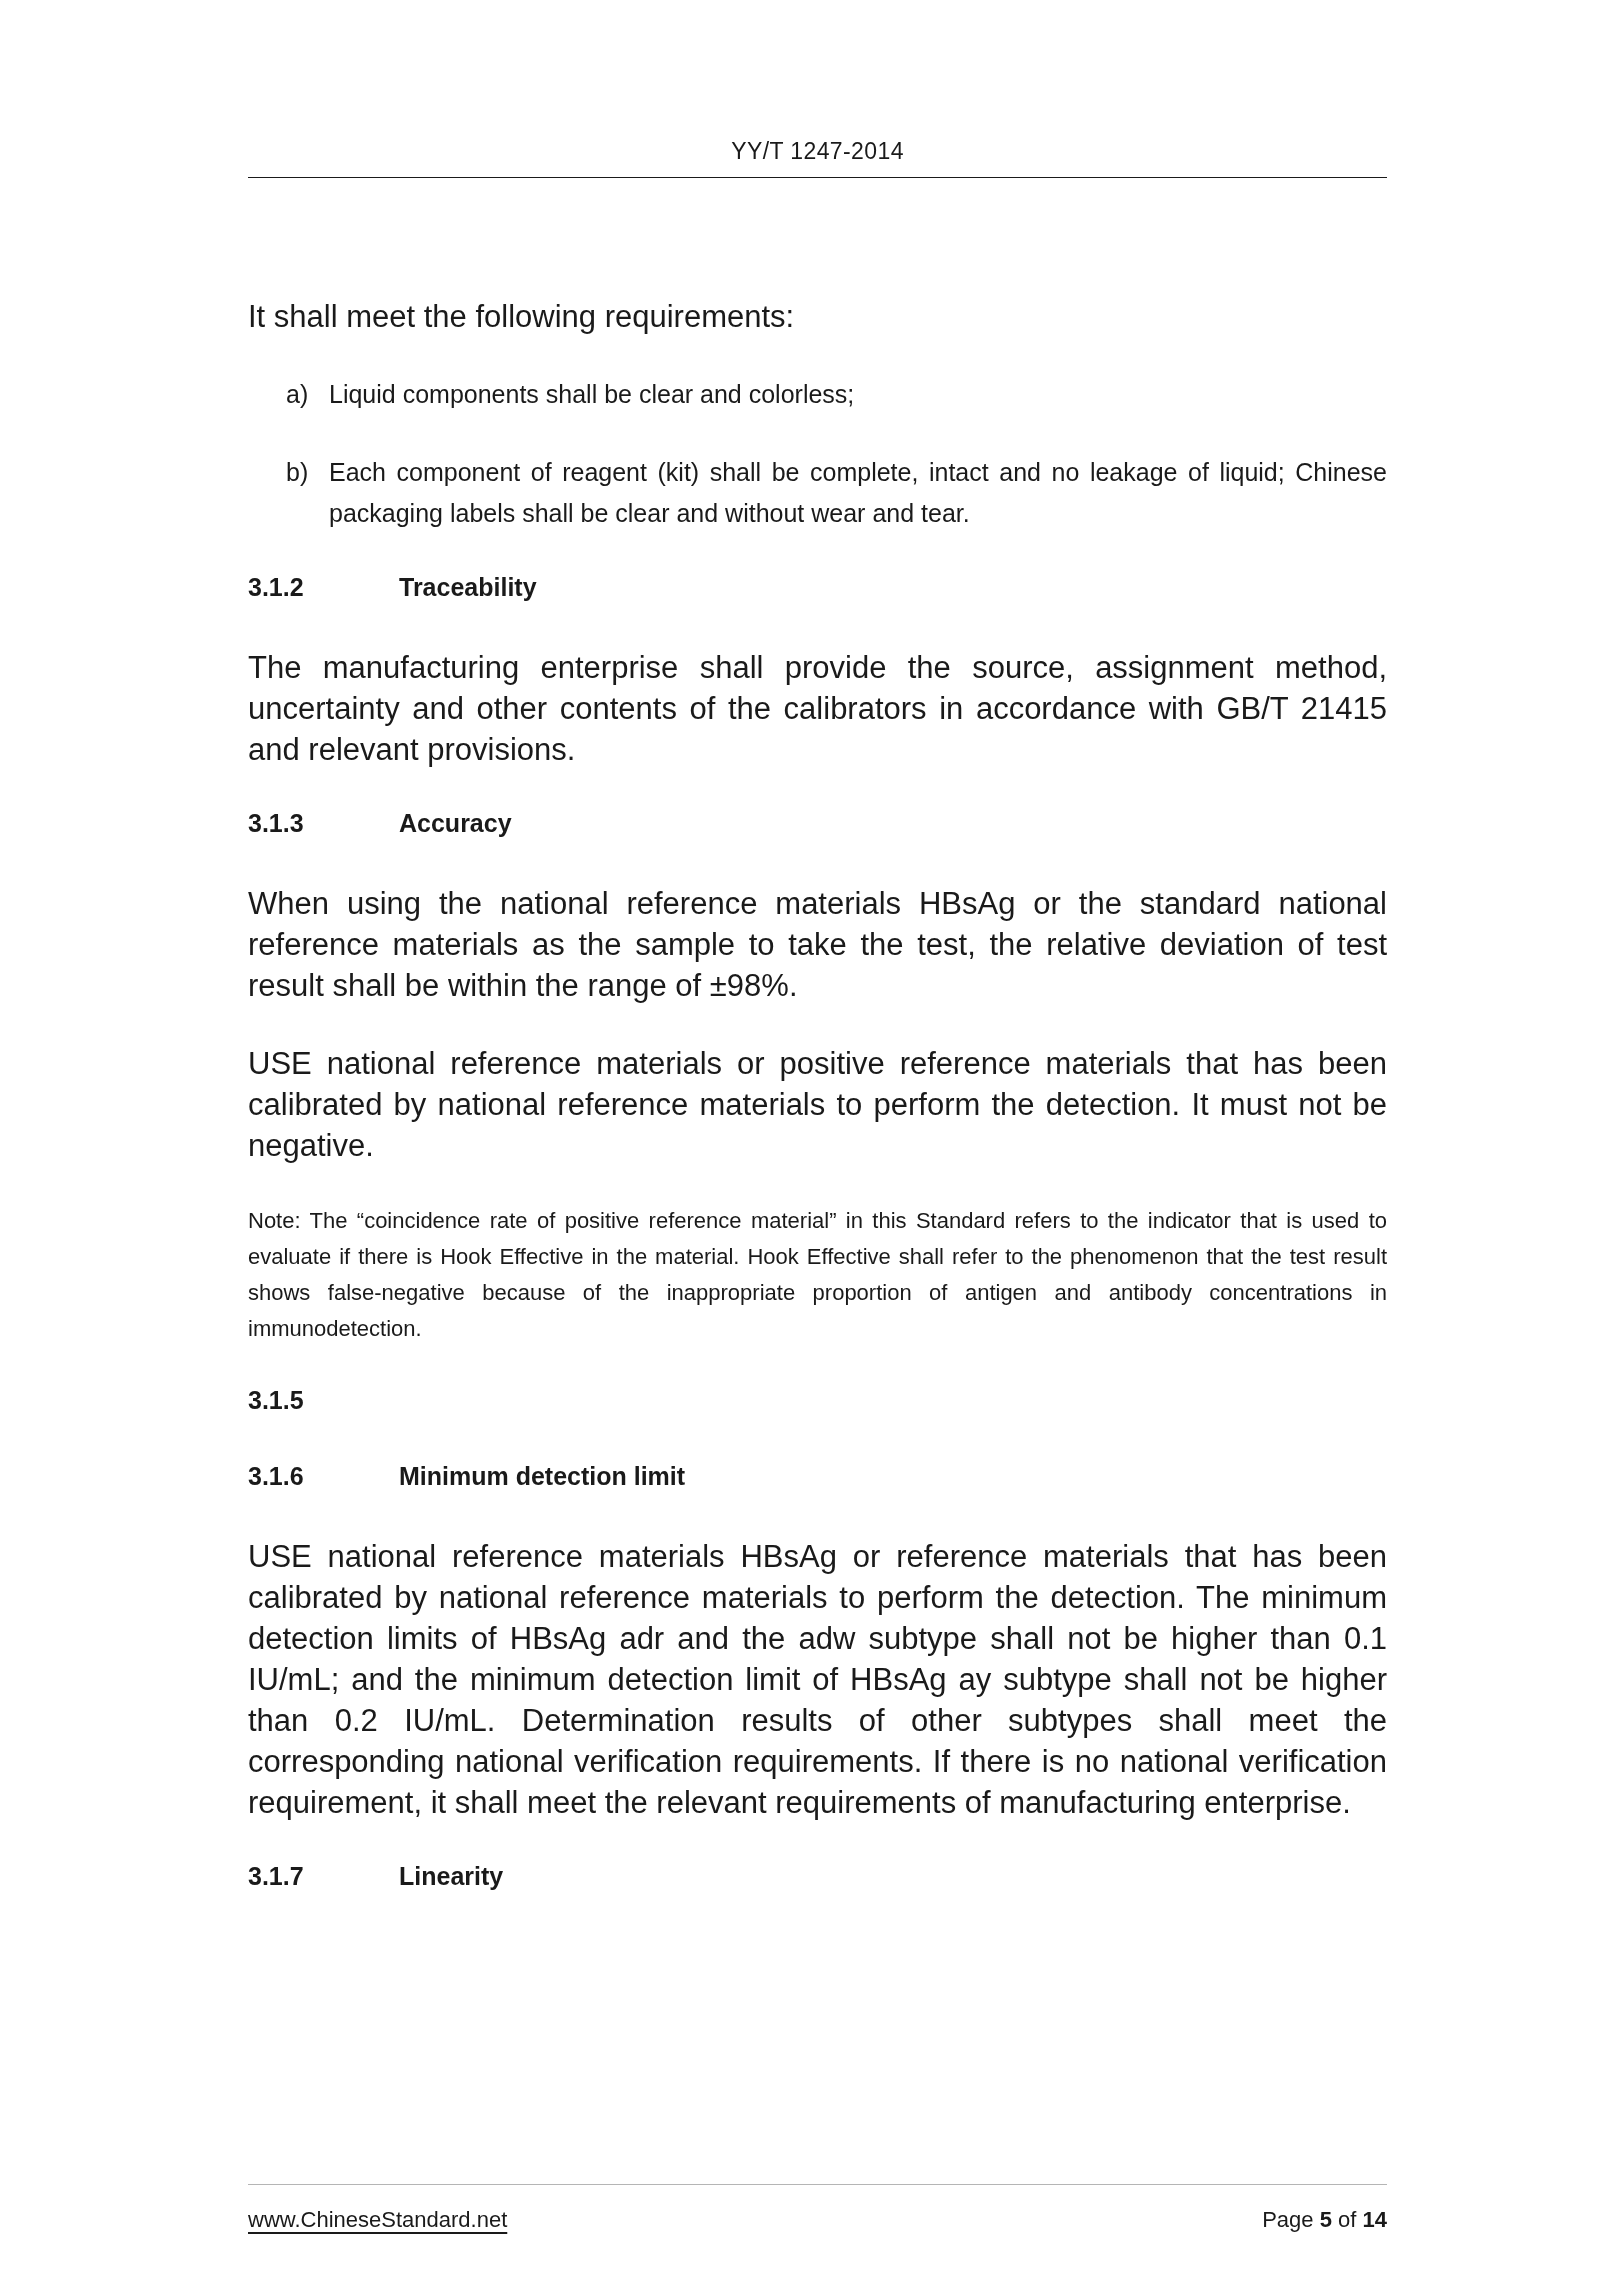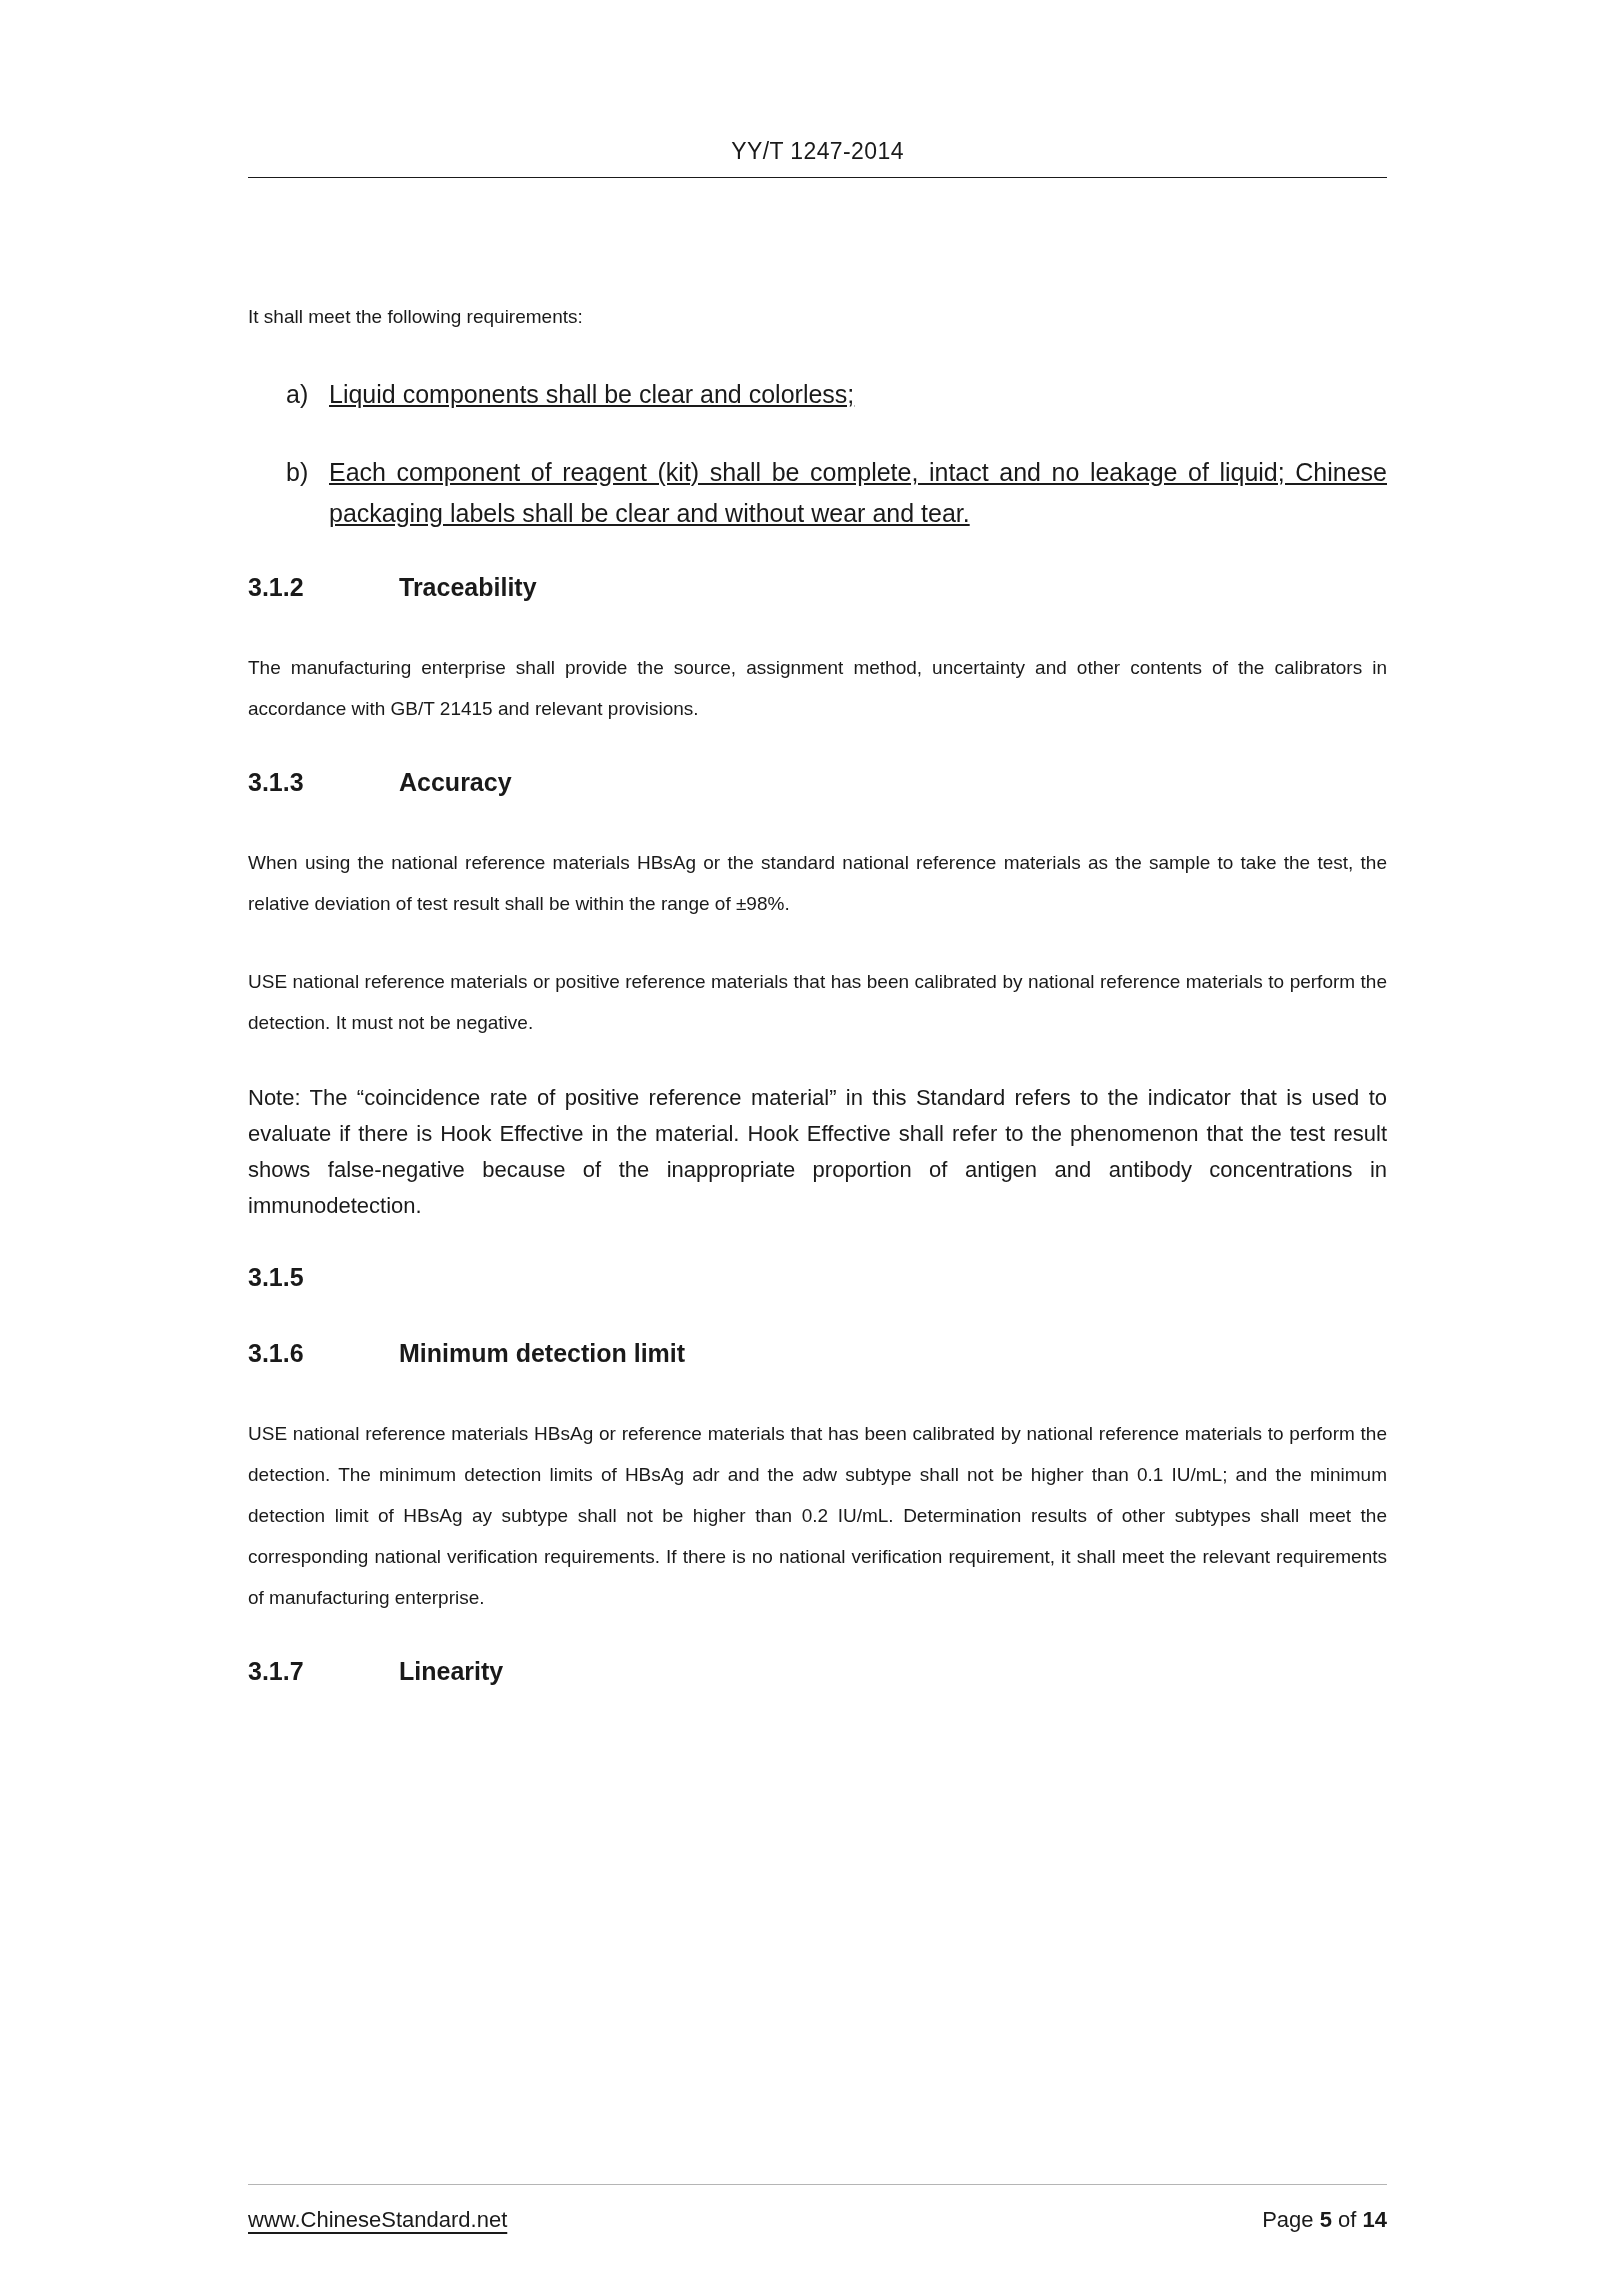--- a/index.html
+++ b/index.html
@@ -27,38 +27,37 @@
   }
   .header-title {
     font-size: 23px;
     font-weight: 400;
     letter-spacing: 0.4px;
   }
   .content {
     margin-top: 118px;
   }
   .para {
-    font-size: 19px;
+    font-size: 31px;
     line-height: 41px;
     text-align: justify;
     margin: 0 0 37px 0;
   }
   .list-item {
     display: flex;
     margin: 0 0 37px 38px;
     font-size: 25px;
     line-height: 41px;
   }
   .list-marker {
     flex: 0 0 43px;
   }
   .list-text {
     flex: 1;
     text-align: justify;
-    text-decoration: underline;
   }
   .heading {
     display: flex;
     font-size: 25px;
     font-weight: 700;
     line-height: 33px;
     margin: 0 0 43px 0;
     gap: 36px;
   }
   .h-num {

